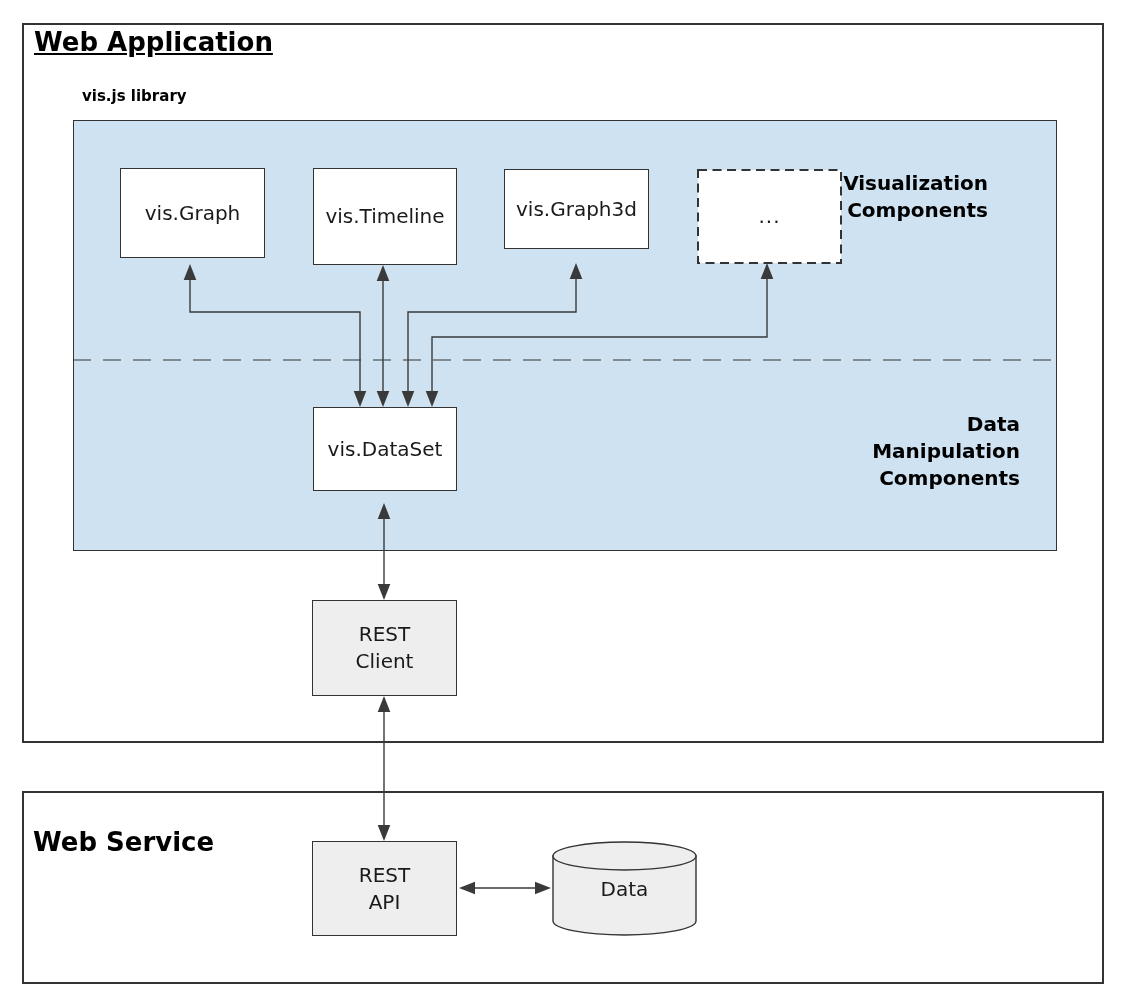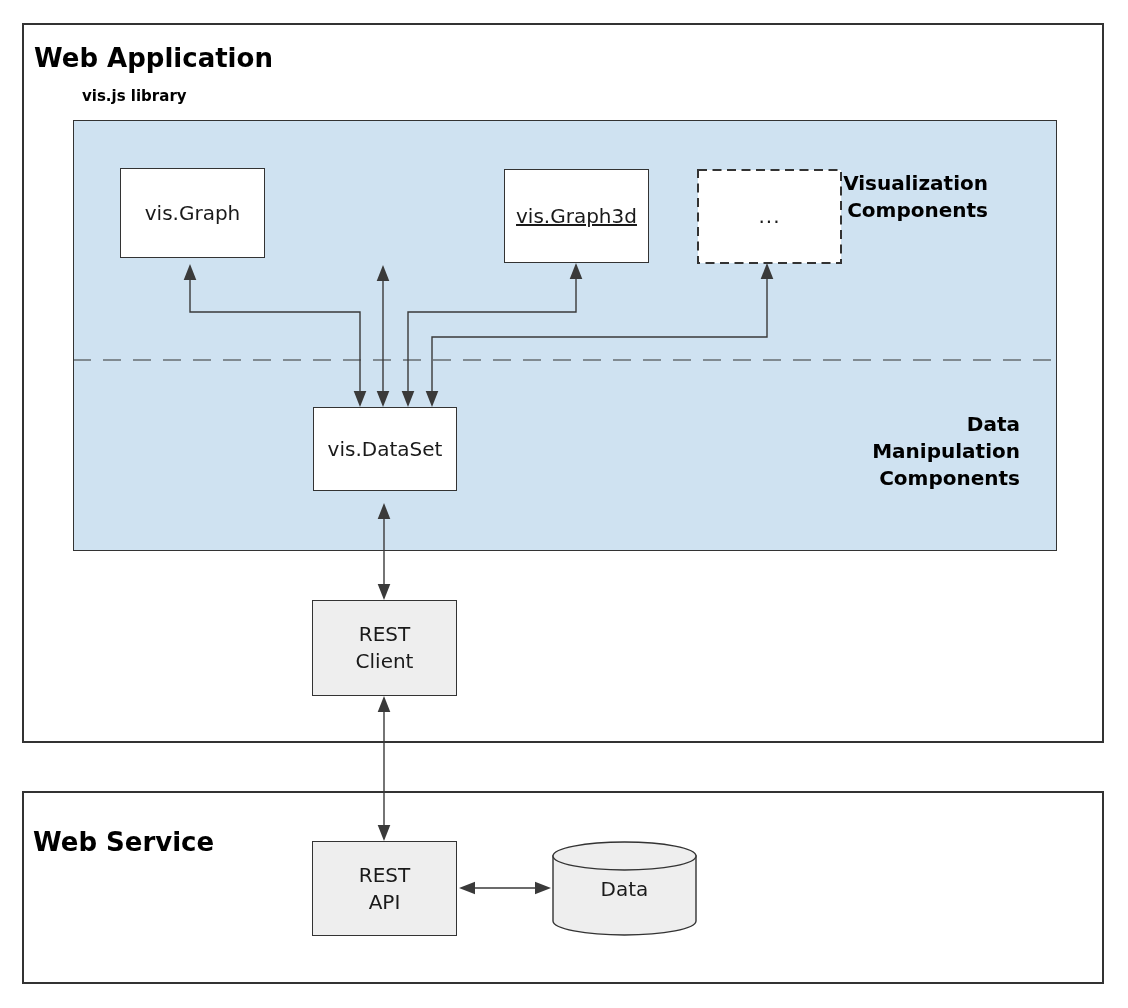--- a/index.html
+++ b/index.html
@@ -14,30 +14,30 @@
   #stage{
     position:relative;width:1128px;height:1008px;background:#ffffff;overflow:hidden;
     font-family:"DejaVu Sans","Liberation Sans",sans-serif;color:var(--text);
   }
   .frame{position:absolute;box-sizing:border-box;border:2px solid var(--border);background:#ffffff;z-index:0;}
   #frame-app{left:22px;top:23px;width:1082px;height:720px;}
   #frame-ws{left:22px;top:791px;width:1082px;height:193px;}
   #lib-area{position:absolute;box-sizing:border-box;left:73px;top:120px;width:984px;height:431px;
     background:var(--library-fill);border:1px solid var(--border);z-index:1;}
   .frame-title{position:absolute;font-weight:bold;font-size:26px;color:#000;z-index:2;line-height:1.1;}
-  #title-app{left:34px;top:44px;}
+  #title-app{left:34px;top:28px;text-decoration:underline;}
   #title-ws{left:33px;top:796px;margin-top:32px;}
   #lib-title{position:absolute;left:82px;top:87px;font-weight:bold;font-size:15px;color:#000;z-index:2;}
   .node{position:absolute;box-sizing:border-box;background:var(--node-fill);border:1px solid var(--border);
     display:flex;align-items:center;justify-content:center;text-align:center;
     font-size:20px;color:var(--text);white-space:pre-line;line-height:27px;z-index:2;}
   .node.service{background:var(--service-node-fill);}
   #node-graph{left:120px;top:168px;width:145px;height:90px;}
   #node-timeline{left:313px;top:168px;width:144px;height:97px;}
-  #node-graph3d{left:504px;top:169px;width:145px;height:94px;text-decoration:underline;}
+  #node-graph3d{left:504px;top:169px;width:145px;height:80px;}
   #node-more{left:698px;top:170px;width:143px;height:93px;border:none;letter-spacing:1px;}
   #node-dataset{left:313px;top:407px;width:144px;height:84px;}
   #node-restclient{left:312px;top:600px;width:145px;height:96px;}
   #node-restapi{left:312px;top:841px;width:145px;height:95px;}
   .section-label{position:absolute;font-weight:bold;font-size:20px;line-height:27px;color:#000;
     text-align:right;white-space:pre-line;z-index:2;}
   #label-viz{left:688px;top:170px;width:300px;}
   #label-dm{left:720px;top:411px;width:300px;}
   #label-data{position:absolute;left:553px;top:856px;width:143px;height:65px;display:flex;
     align-items:center;justify-content:center;font-size:20px;color:var(--text);z-index:6;}
@@ -62,20 +62,21 @@
 
   <div id="lib-area"></div>
 
   <div class="section-label" id="label-viz">Visualization
 Components</div>
   <div class="section-label" id="label-dm">Data
 Manipulation
 Components</div>
 
   <div class="node" id="node-graph">vis.Graph</div>
+  <div class="node" id="node-timeline">vis.Timeline</div>
   <div class="node" id="node-graph3d">vis.Graph3d</div>
   <div class="node" id="node-more">...</div>
   <div class="node" id="node-dataset">vis.DataSet</div>
   <div class="node service" id="node-restclient">REST
 Client</div>
   <div class="node service" id="node-restapi">REST
 API</div>
 
   <div id="label-data">Data</div>
 

